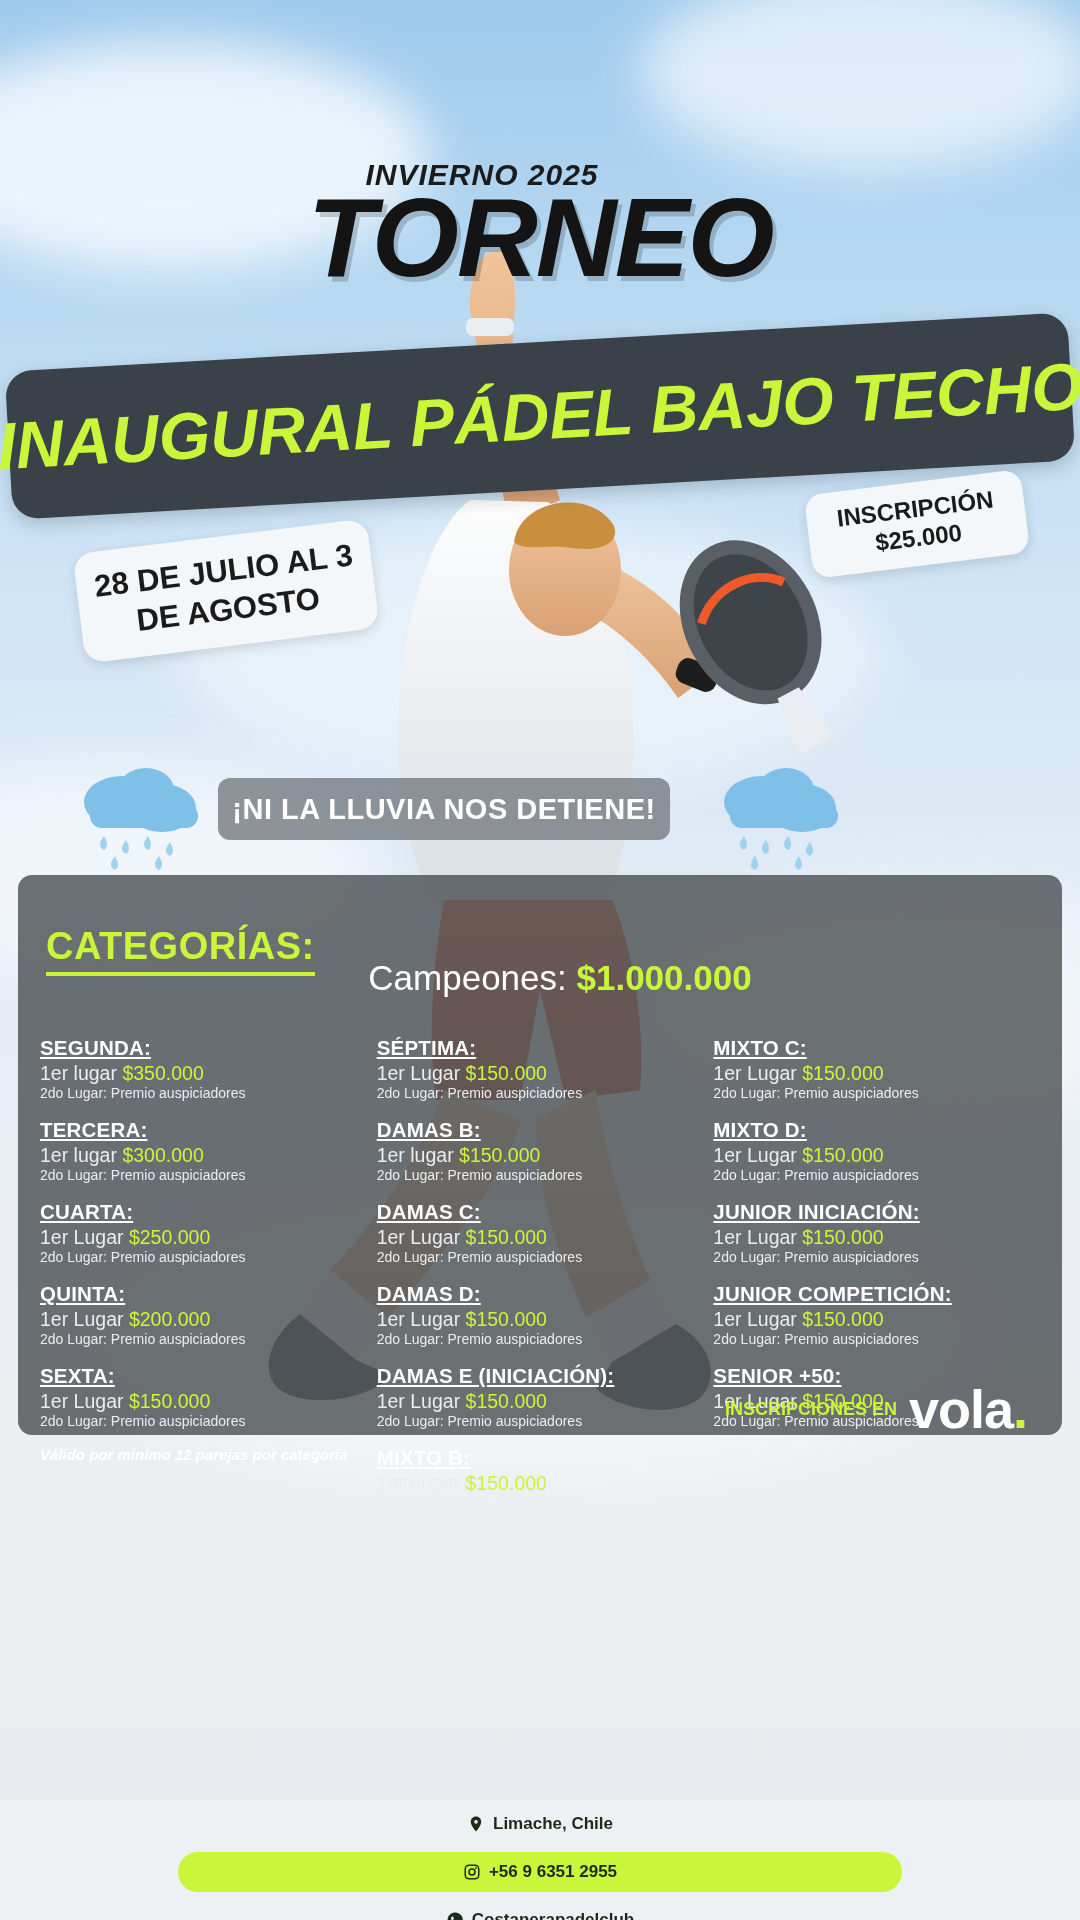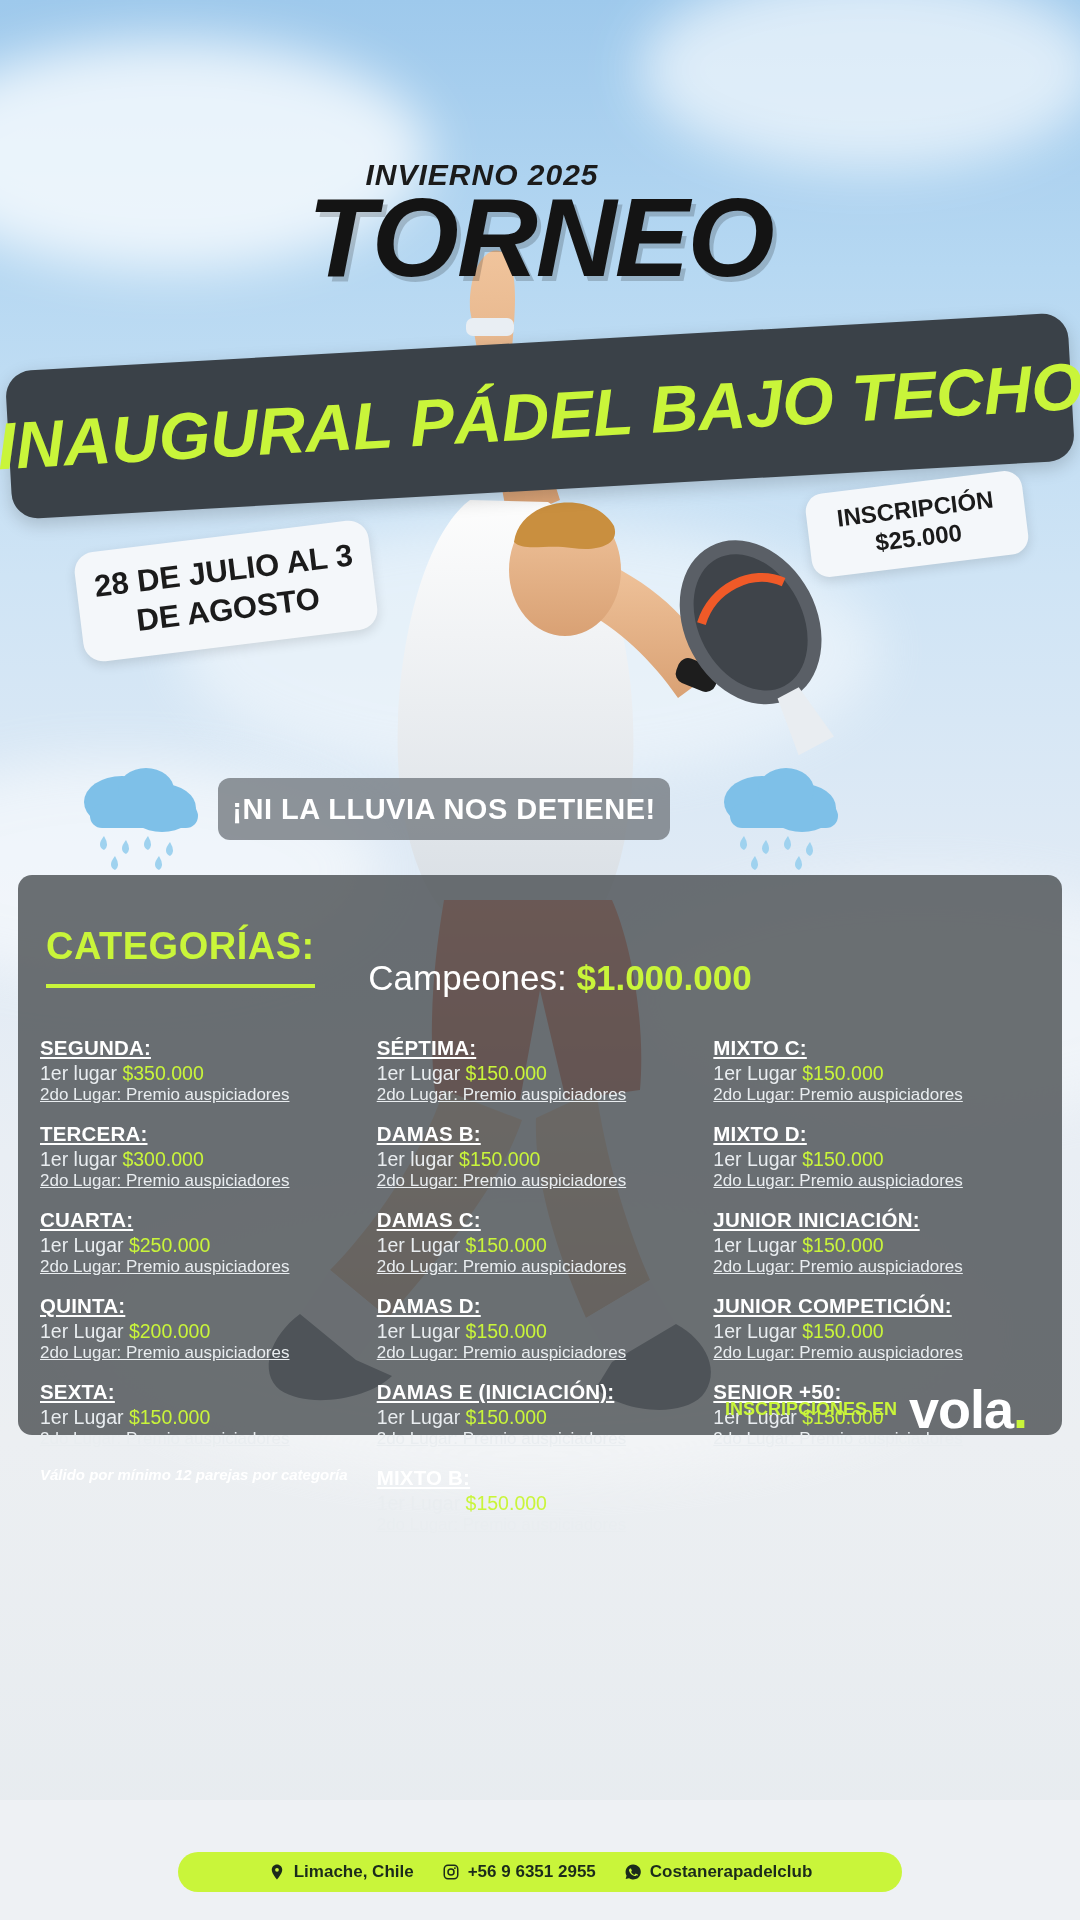--- a/index.html
+++ b/index.html
@@ -141,21 +141,21 @@
 
   
   .panel {
     position: absolute; left: 18px; top: 875px; width: 1044px; height: 560px;
     background: rgba(84,88,92,0.86);
     border-radius: 14px;
   }
   .categorias {
     position: absolute; left: 46px; top: 925px;
     color: #c9f53a; font-size: 38px; font-weight: 900; letter-spacing: .5px;
-    border-bottom: 4px solid #c9f53a; padding-bottom: 16px;
+    border-bottom: 4px solid #c9f53a; padding-bottom: 4px;
   }
   .primera {
     position: absolute; left: 310px; top: 912px; width: 500px; text-align: center;
     color: #ffffff; font-size: 38px; font-weight: 400;
   }
   .primera u { text-decoration: underline; }
   .campeones {
     position: absolute; left: 310px; top: 958px; width: 500px; text-align: center;
     color: #ffffff; font-size: 35px; font-weight: 400;
   }
@@ -169,41 +169,41 @@
   .cat {
     margin-bottom: 17px;
   }
   .cat-name {
     color: #ffffff; font-size: 20.5px; font-weight: 700;
     text-decoration: underline; letter-spacing: .2px;
     margin-bottom: 2px;
   }
   .cat-first { color: #e9edf0; font-size: 19.5px; }
   .cat-first .amt { color: #c9f53a; }
-  .cat-second { color: #e9edf0; font-size: 17px; text-decoration: underline; }
+  .cat-second { color: #e9edf0; font-size: 14px; }
   .footnote {
     color: #ffffff; font-size: 15px; font-weight: 700; font-style: italic;
     margin-top: 14px;
   }
   .insc-row {
     position: absolute; left: 725px; top: 1378px; width: 320px;
     display: flex; align-items: center; gap: 12px;
   }
   .insc-label { color: #c9f53a; font-size: 18px; font-weight: 700; }
   .vola {
     color: #ffffff; font-size: 54px; font-weight: 700; letter-spacing: -1px;
   }
   .vola .dot { color: #c9f53a; }
 
   
   .footer {
     position: absolute; left: 178px; top: 1852px; width: 724px; height: 40px;
     background: #c9f53a; border-radius: 20px;
     display: flex; align-items: center; justify-content: center; gap: 28px;
-    color: #1b2b1b; font-size: 17px; font-weight: 700;
+    color: #1b2b1b; font-size: 17px; font-weight: 700; flex-direction: column;
   }
   .fitem { display: flex; align-items: center; gap: 8px; }
   .fitem svg { display: block; }
   .bottom-strip {
     position: absolute; left: 0; top: 1800px; width: 1080px; height: 120px;
     background: #eef1f4;
   }
 </style>
 </head>
 <body>

